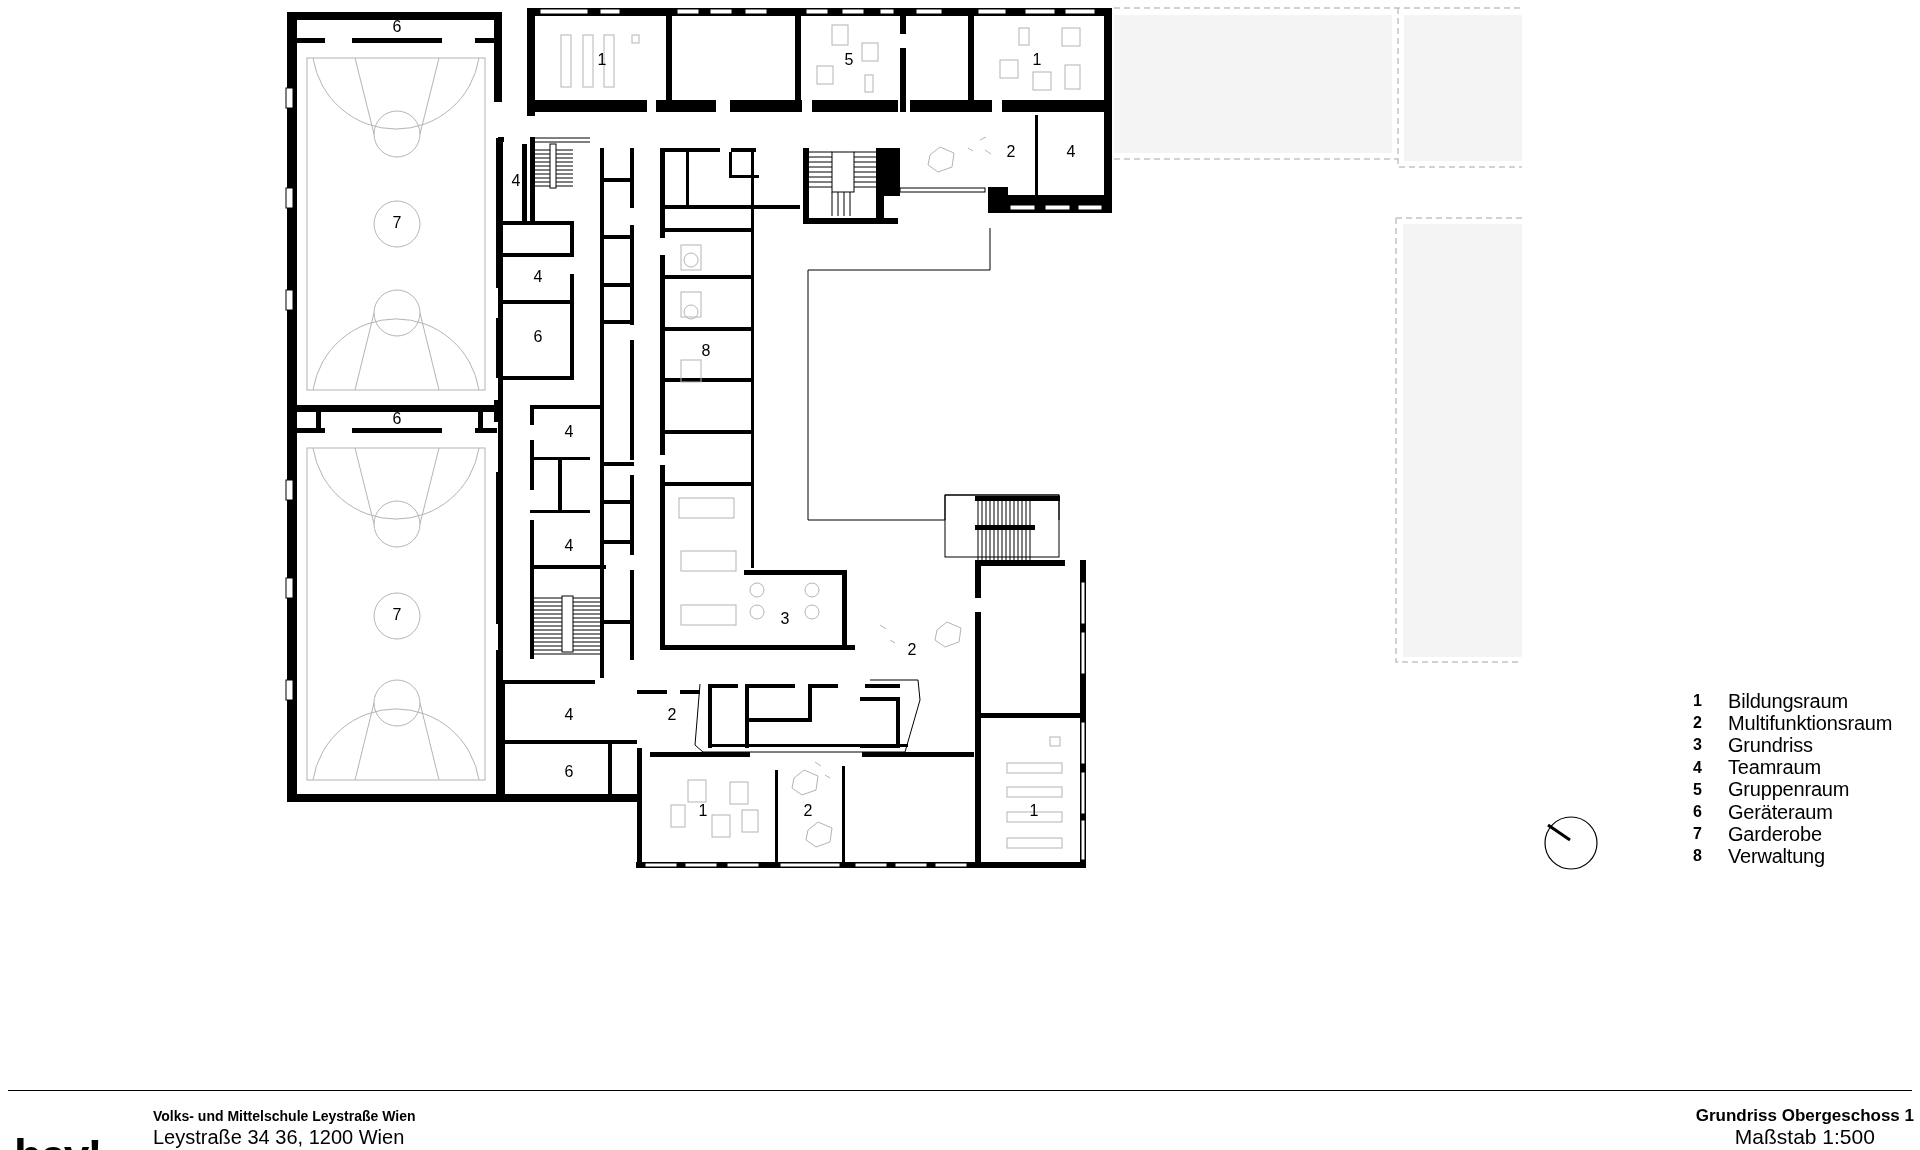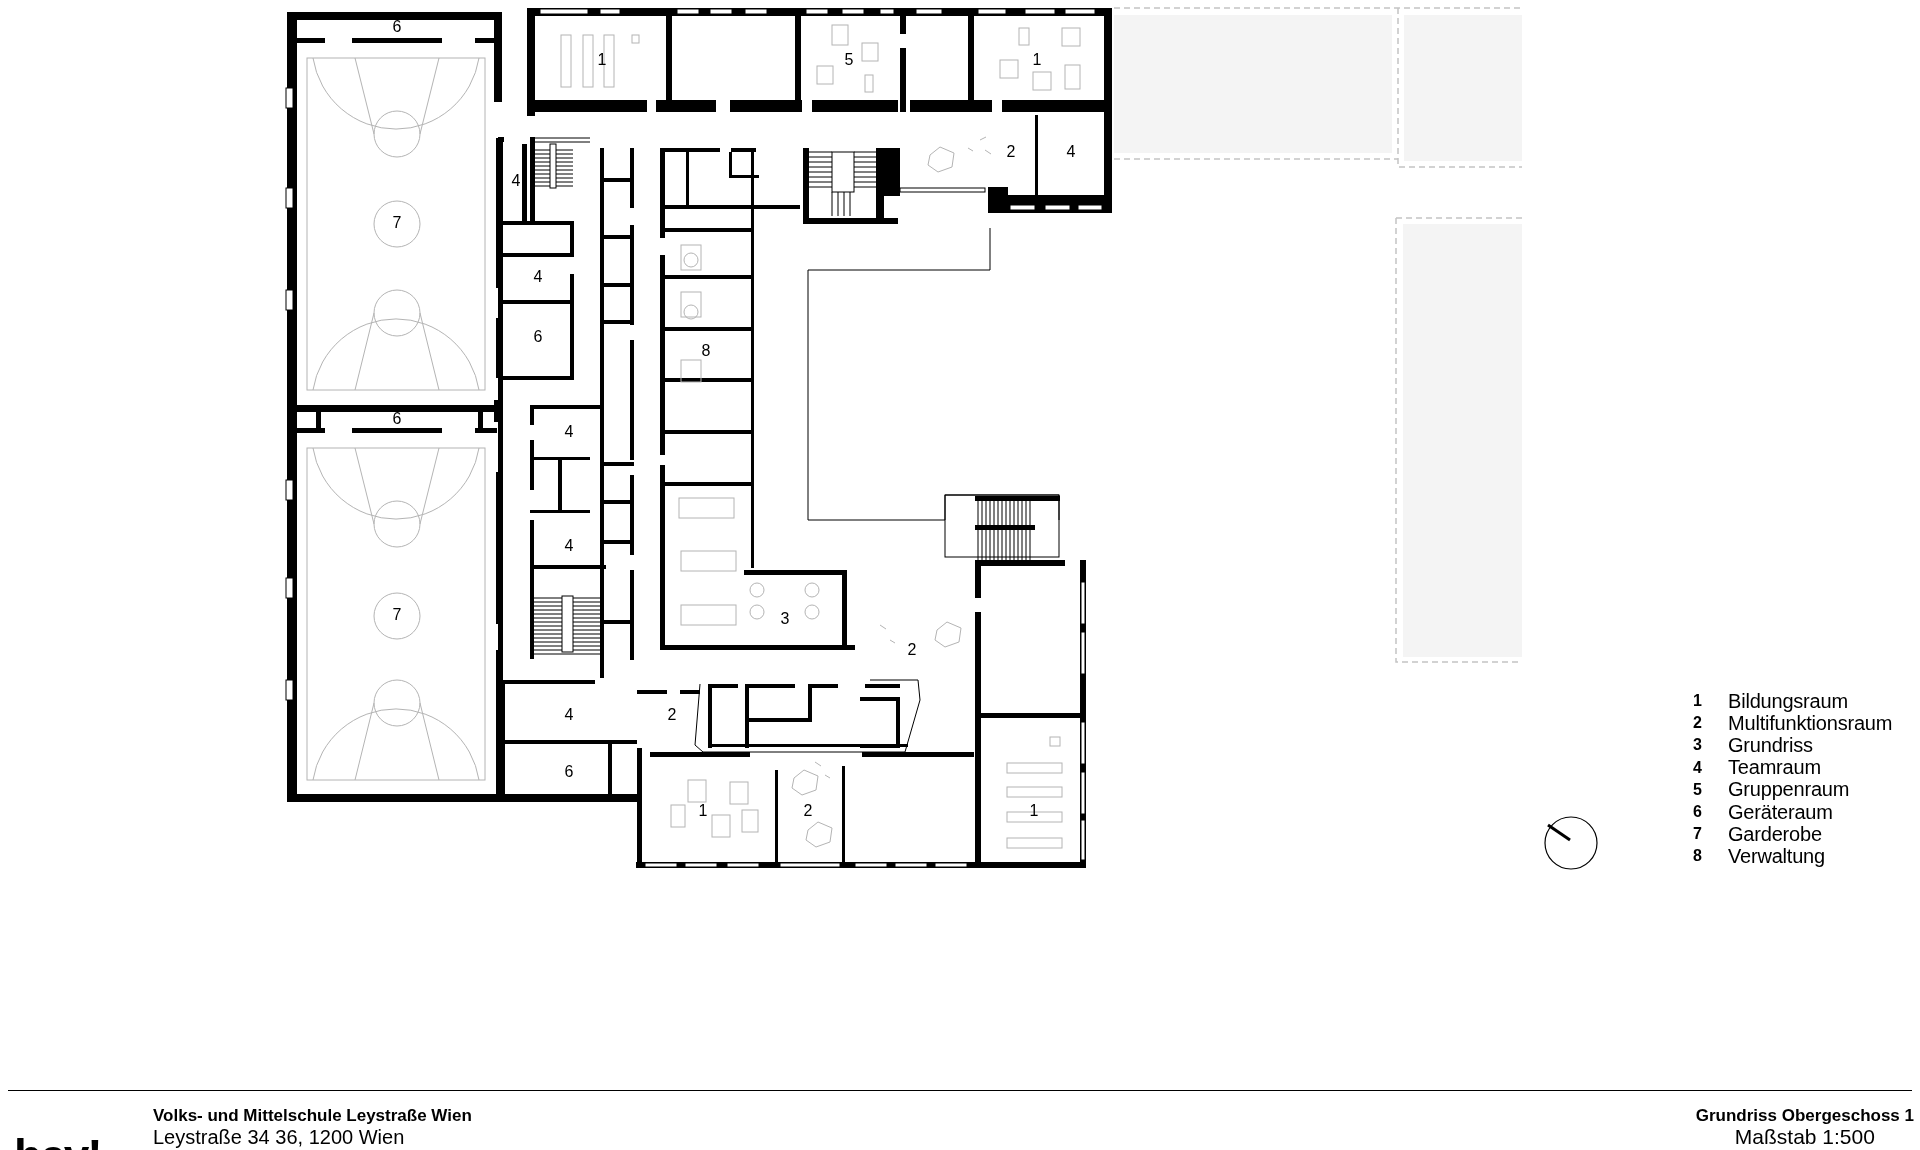--- a/index.html
+++ b/index.html
@@ -8,21 +8,21 @@
   .room-label { font-family: "Liberation Sans", sans-serif; font-size: 16px; fill: #000; text-anchor: middle; dominant-baseline: middle; }
   .legend { position: absolute; left: 1693px; top: 690px; }
   .legend-row { display: flex; height: 22.2px; align-items: center; font-size: 16px; }
   .legend-num { width: 35px; font-weight: bold; font-size: 16px; }
   .legend-text { font-size: 20px; letter-spacing: -0.2px; text-align: right; }
   .footer-line { position: absolute; left: 8px; right: 8px; top: 1090px; height: 1px; background: #000; }
   .logo { position: absolute; left: 14px; top: 1094px; }
   .logo-main { font-size: 46px; font-weight: bold; letter-spacing: -2px; line-height: 44px; margin-top: 40px; }
   .logo-sub { font-size: 10px; letter-spacing: 4.4px; line-height: 10px; margin-top: 1px; }
   .proj { position: absolute; left: 153px; top: 1106px; }
-  .proj-title { font-size: 17px; font-weight: bold; line-height: 20px; }
+  .proj-title { font-size: 14px; font-weight: bold; line-height: 20px; }
   .proj-addr { font-size: 20px; line-height: 22px; }
   .sheet { position: absolute; right: 6px; top: 1106px; text-align: center; }
   .sheet-title { font-size: 17px; font-weight: bold; line-height: 20px; }
   .sheet-scale { font-size: 21px; line-height: 22px; }
 </style>
 </head>
 <body>
 
 <svg id="plan" width="1920" height="1150" viewBox="0 0 1920 1150" xmlns="http://www.w3.org/2000/svg">
 

